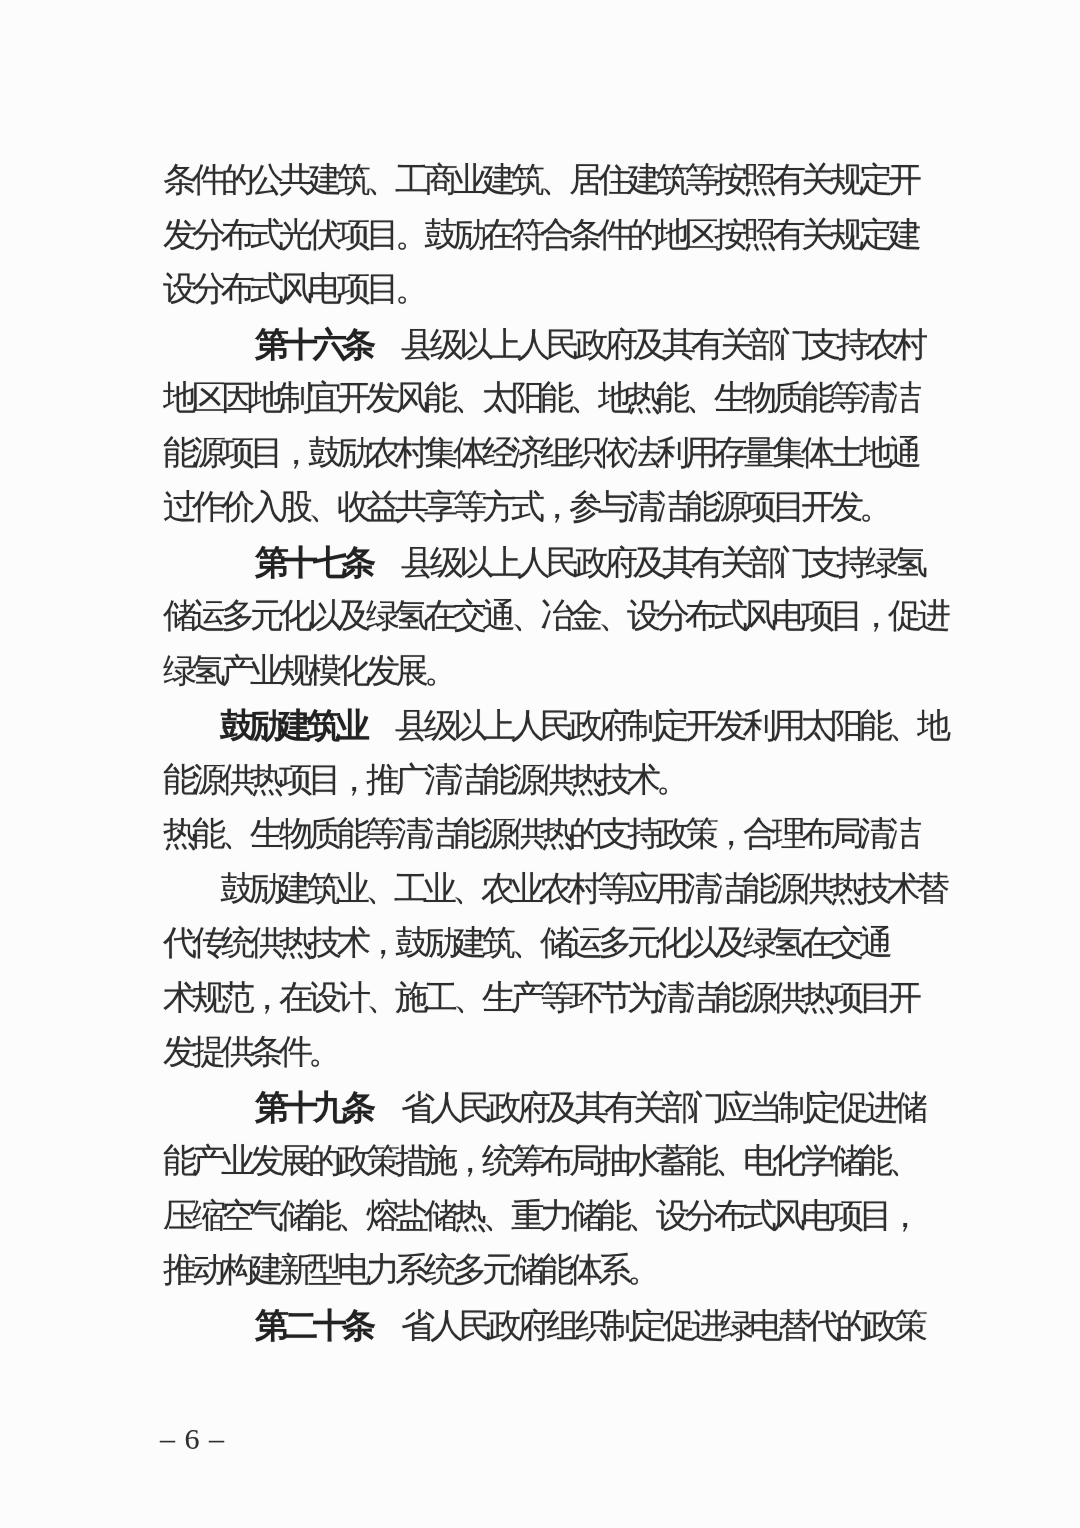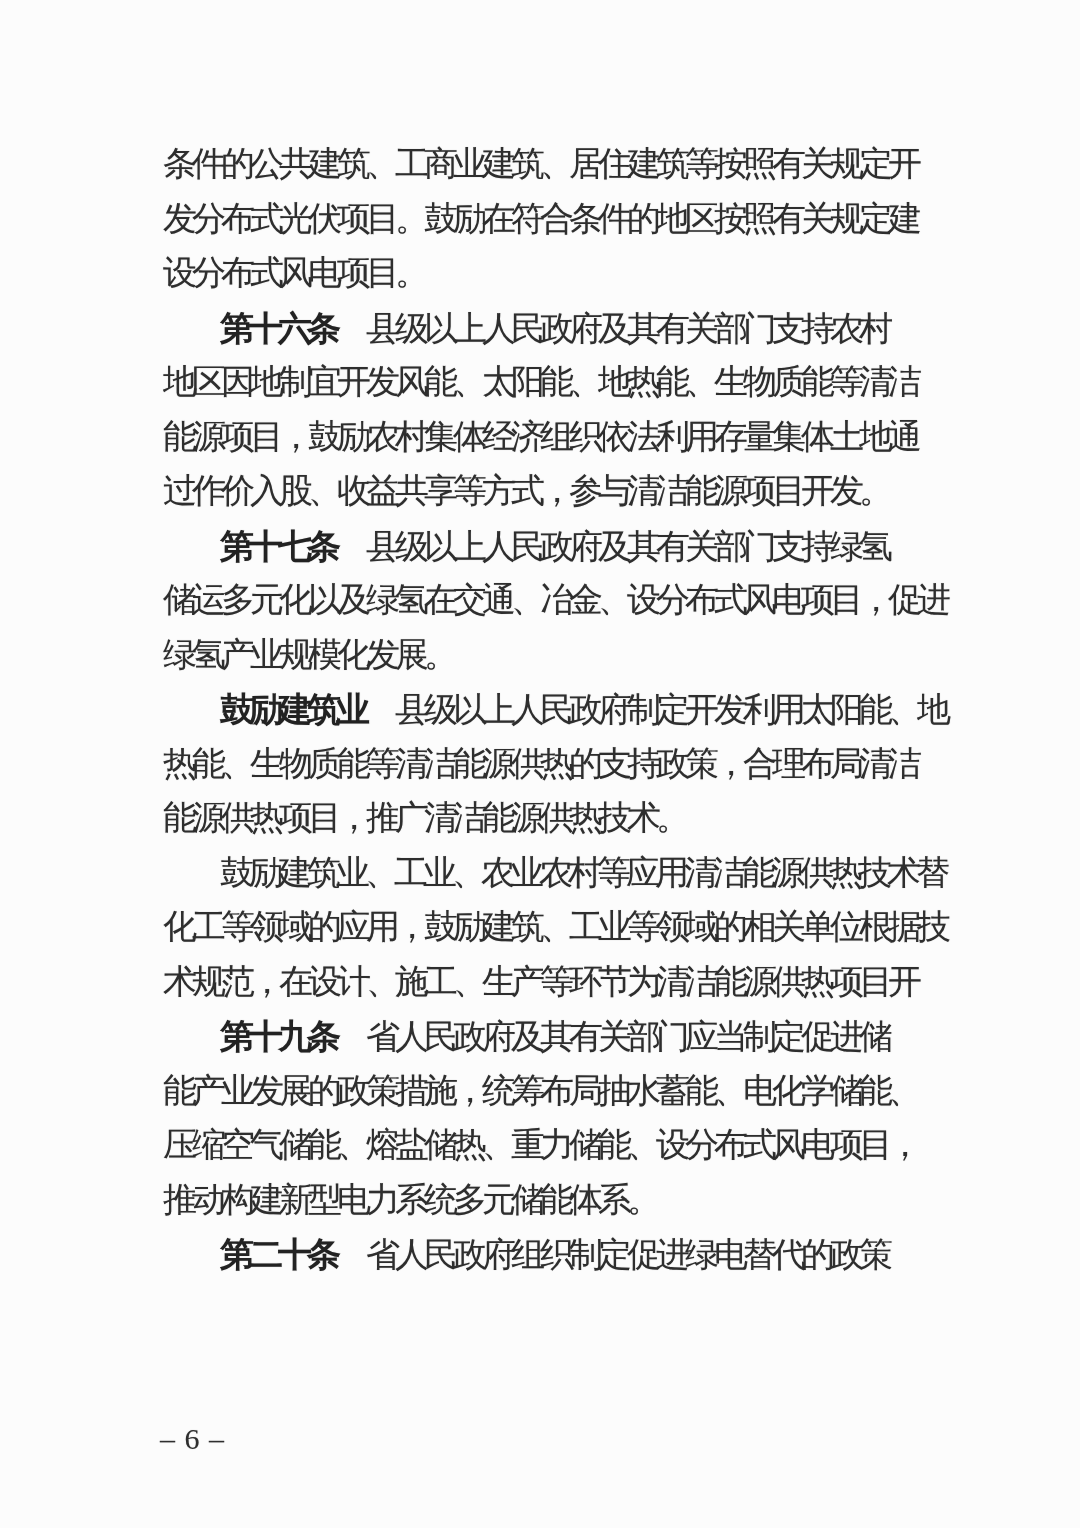--- a/index.html
+++ b/index.html
@@ -13,37 +13,37 @@
     height: 1528px;
     background: #fcfcfc;
     overflow: hidden;
     color: #2b2b2b;
   }
 
   
   .text-block {
     position: absolute;
     left: 163px;
-    top: 137px;
+    top: 153px;
     width: 760px;
     text-shadow: 0 0 1px rgba(45,45,45,0.35);
   }
 
   .line {
     height: 54.5px;
     line-height: 54.5px;
     font-size: 34px;
     letter-spacing: -5px;
     white-space: nowrap;
     color: #2e2e2e;
   }
 
   
   .line.article-start,
-  .line.paragraph-start { padding-left: 57px; }
+  .line.paragraph-start { padding-left: 57px; text-align: right; }
 
   
   .article-no {
     font-family: "Liberation Sans", "DejaVu Sans", sans-serif;
     font-weight: 700;
     letter-spacing: -5px;
     margin-right: 30px;
     color: #222222;
   }
 
@@ -69,25 +69,26 @@
       <div class="line continuation"><span>发分布式光伏项目。鼓励在符合条件的地区按照有关规定建</span></div>
       <div class="line continuation"><span>设分布式风电项目。</span></div>
       <div class="line article-start"><span class="article-no">第十六条</span><span>县级以上人民政府及其有关部门支持农村</span></div>
       <div class="line continuation"><span>地区因地制宜开发风能、太阳能、地热能、生物质能等清洁</span></div>
       <div class="line continuation"><span>能源项目，鼓励农村集体经济组织依法利用存量集体土地通</span></div>
       <div class="line continuation"><span>过作价入股、收益共享等方式，参与清洁能源项目开发。</span></div>
       <div class="line article-start"><span class="article-no">第十七条</span><span>县级以上人民政府及其有关部门支持绿氢</span></div>
       <div class="line continuation"><span>储运多元化以及绿氢在交通、冶金、设分布式风电项目，促进</span></div>
       <div class="line continuation"><span>绿氢产业规模化发展。</span></div>
       <div class="line article-start"><span class="article-no">鼓励建筑业</span><span>县级以上人民政府制定开发利用太阳能、地</span></div>
+      <div class="line continuation"><span>能源供热项目，推广清洁能源供热技术。</span></div>
       <div class="line continuation"><span>热能、生物质能等清洁能源供热的支持政策，合理布局清洁</span></div>
-      <div class="line continuation"><span>能源供热项目，推广清洁能源供热技术。</span></div>
       <div class="line paragraph-start"><span>鼓励建筑业、工业、农业农村等应用清洁能源供热技术替</span></div>
-      <div class="line continuation"><span>化工等领域的应用，鼓励建筑、工业等领域的相关单位根据技</span></div>
+      <div class="line continuation"><span>代传统供热技术，鼓励建筑、储运多元化以及绿氢在交通</span></div>
       <div class="line continuation"><span>术规范，在设计、施工、生产等环节为清洁能源供热项目开</span></div>
+      <div class="line continuation"><span>发提供条件。</span></div>
       <div class="line article-start"><span class="article-no">第十九条</span><span>省人民政府及其有关部门应当制定促进储</span></div>
       <div class="line continuation"><span>能产业发展的政策措施，统筹布局抽水蓄能、电化学储能、</span></div>
       <div class="line continuation"><span>压缩空气储能、熔盐储热、重力储能、设分布式风电项目，</span></div>
       <div class="line continuation"><span>推动构建新型电力系统多元储能体系。</span></div>
       <div class="line article-start"><span class="article-no">第二十条</span><span>省人民政府组织制定促进绿电替代的政策</span></div>
     </main>
 
   <div class="page-number">– 6 –</div>
 </div>
 

